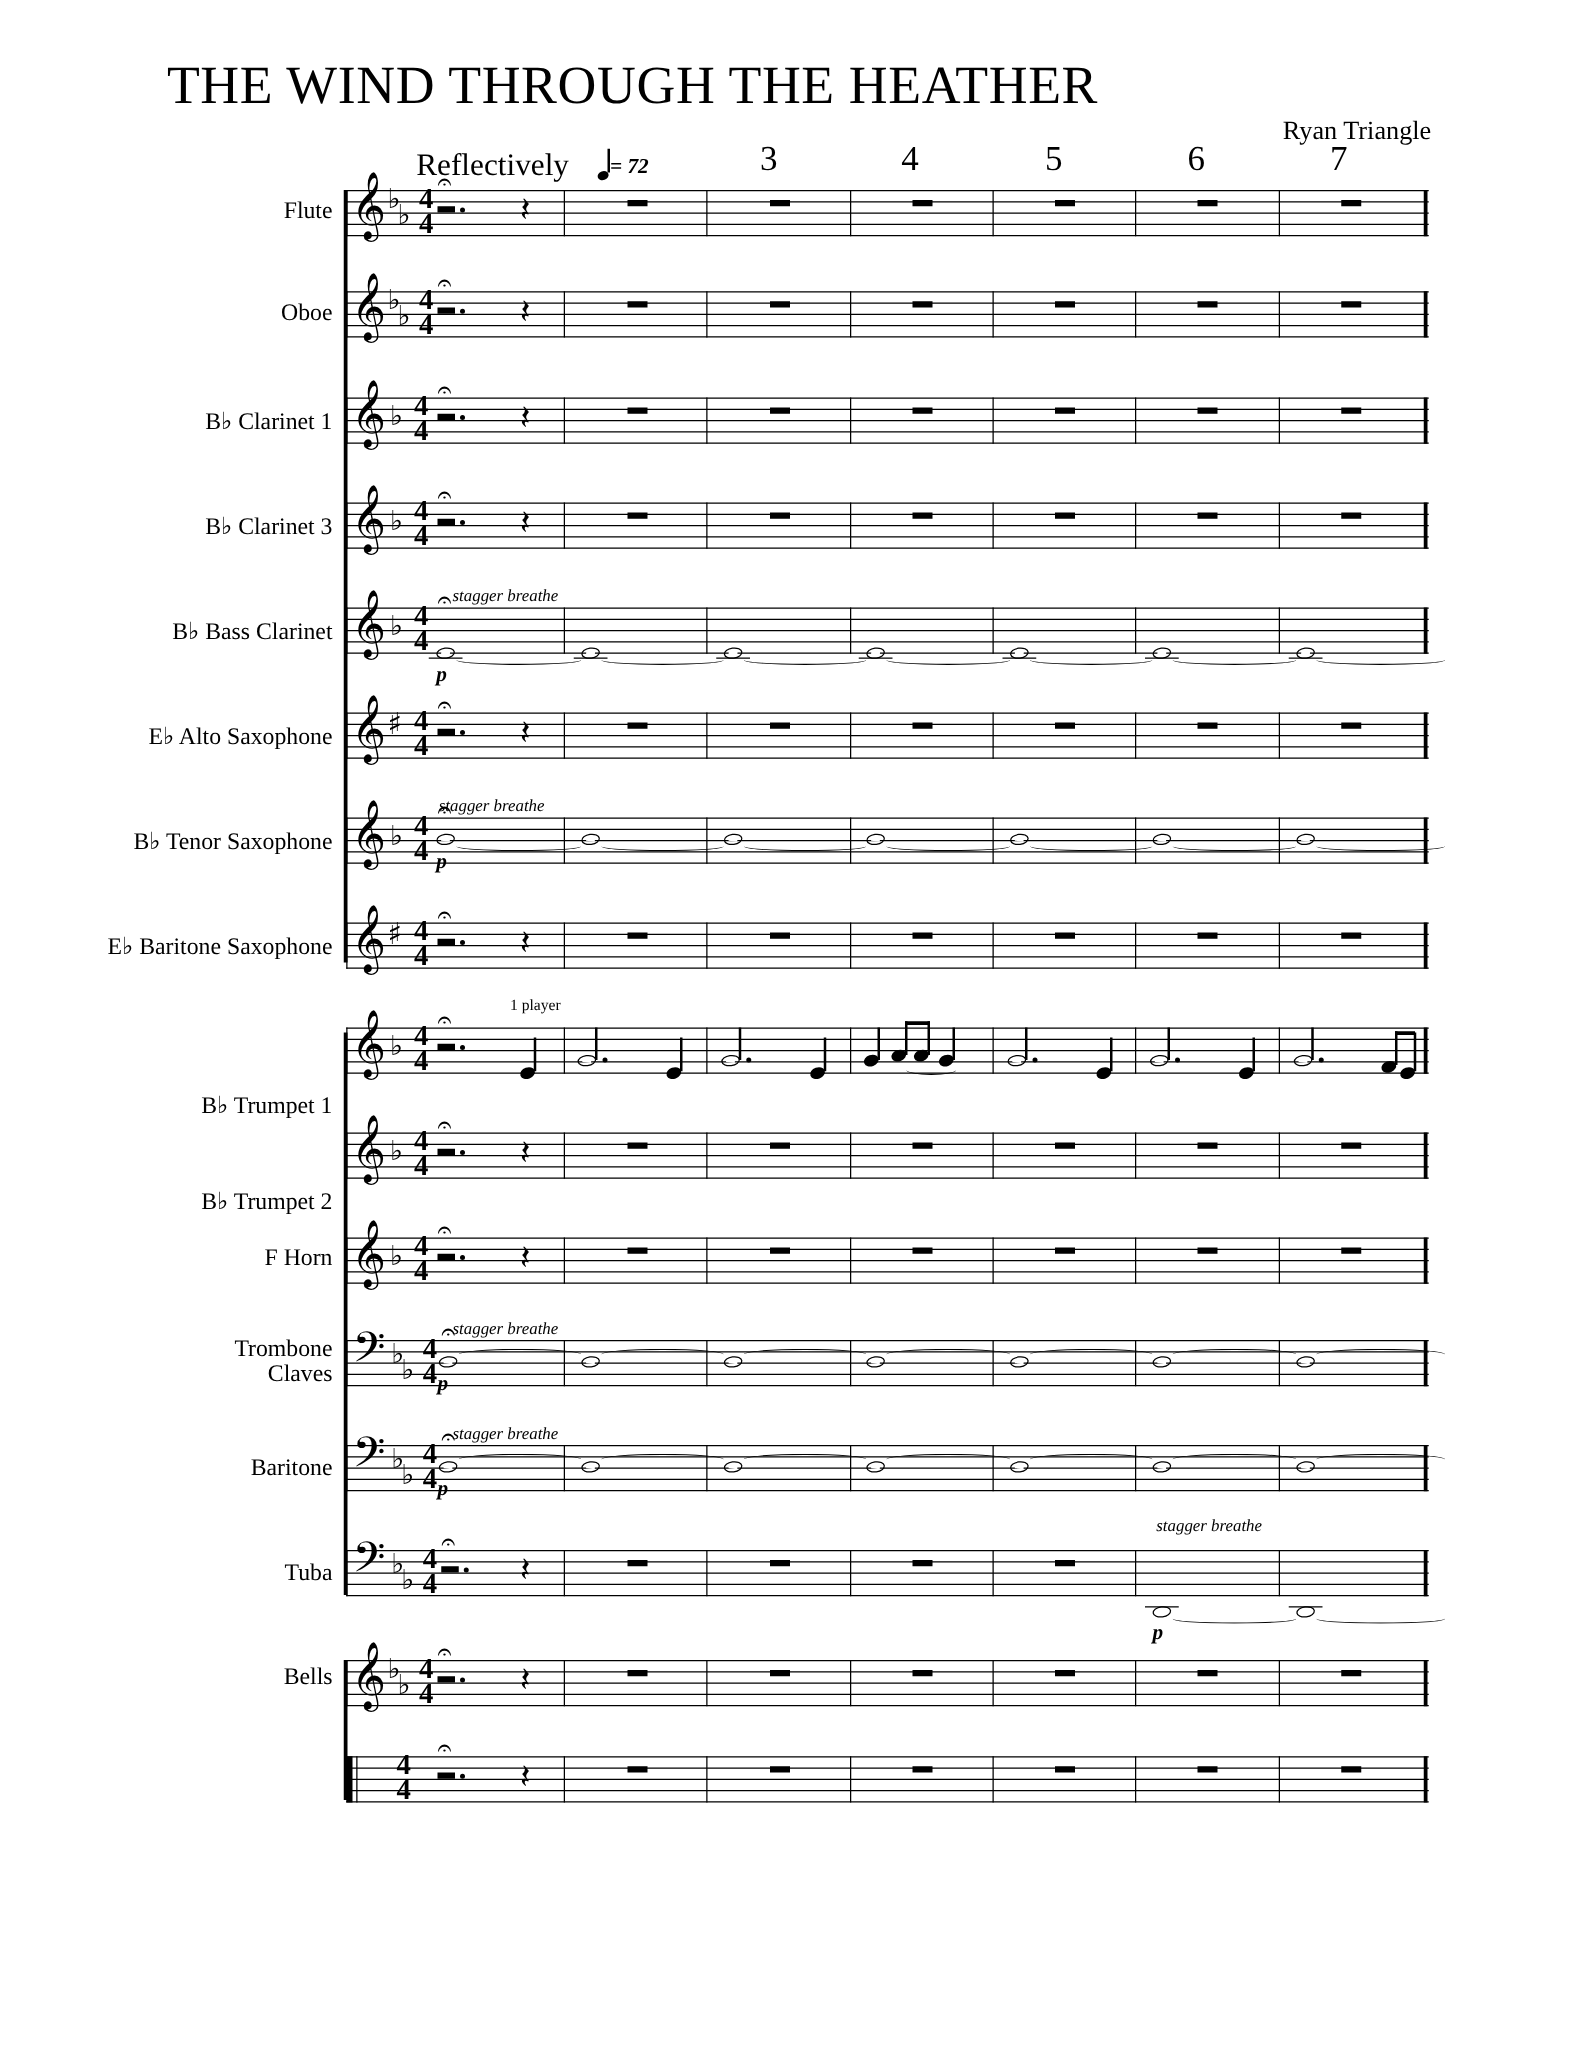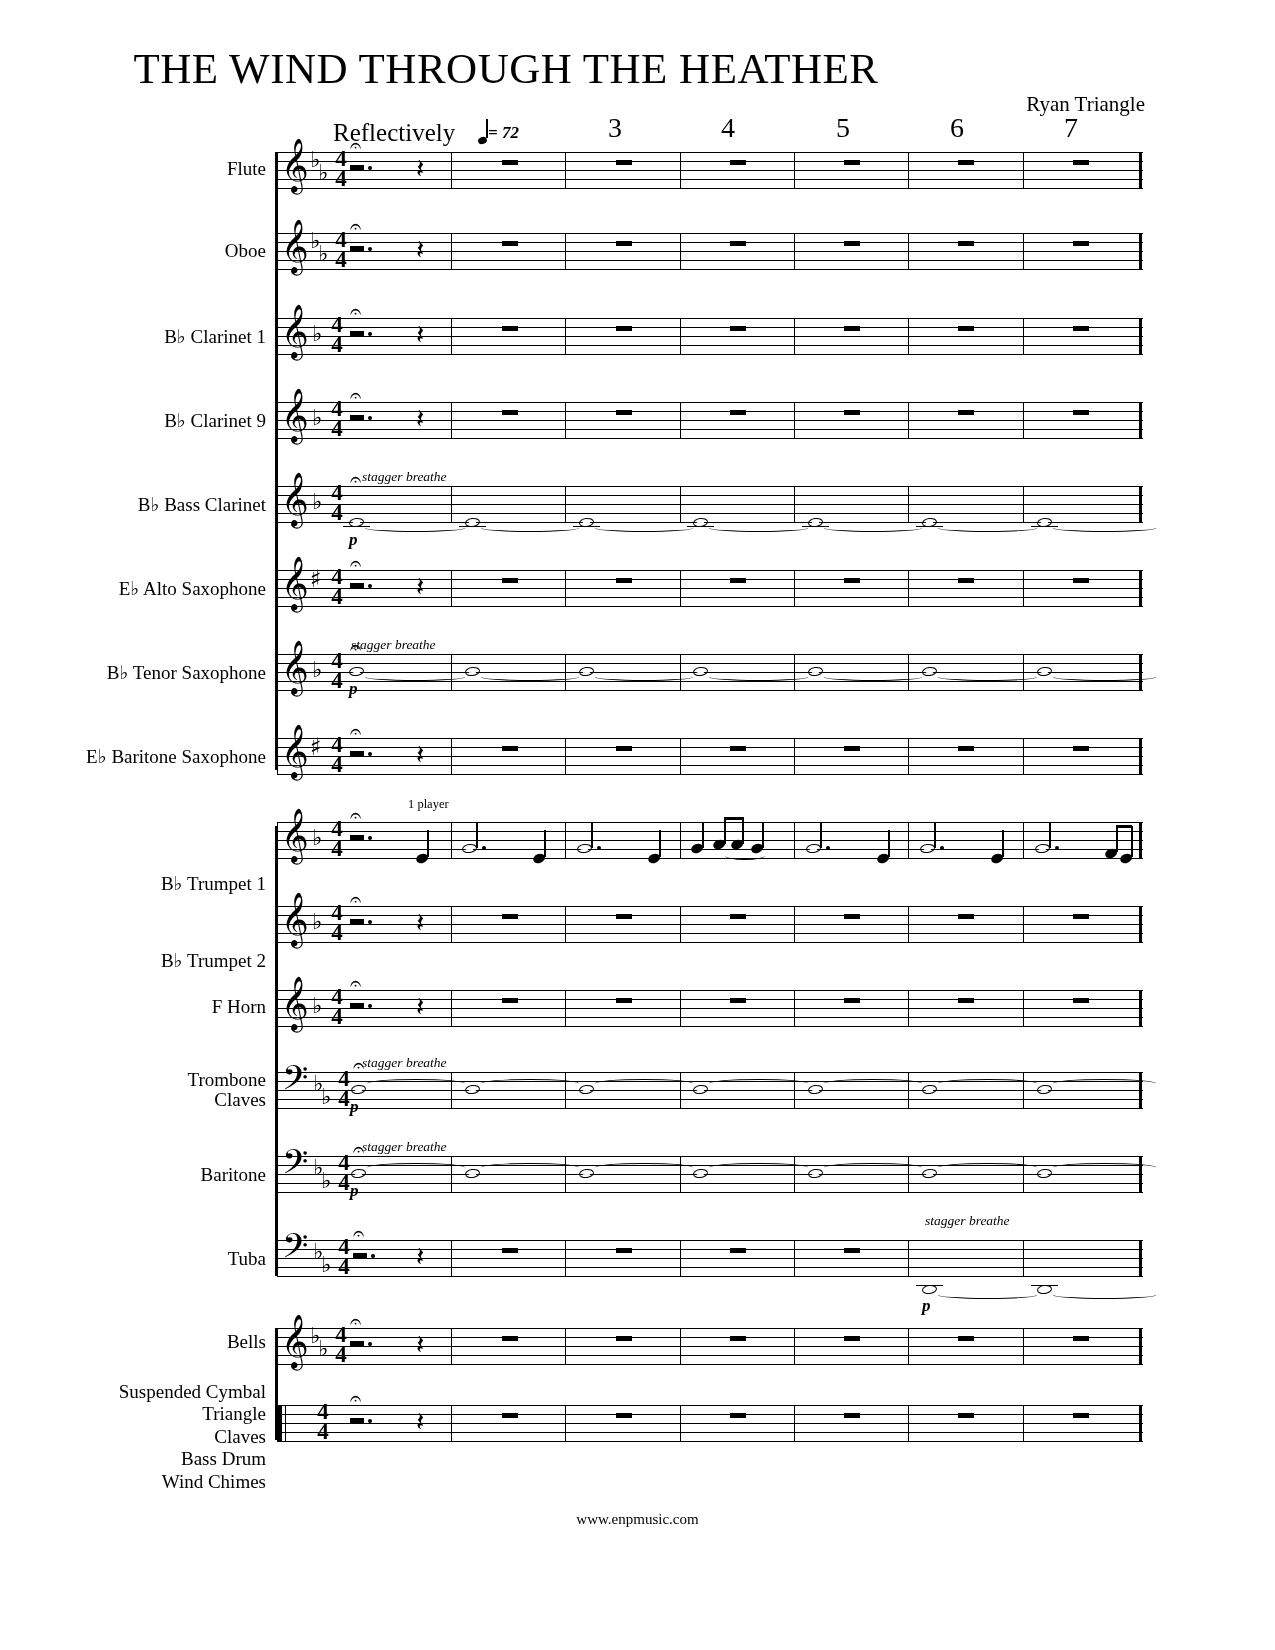--- a/index.html
+++ b/index.html
@@ -321,42 +321,35 @@
 
   <div class="measure-number" style="left:608px">3</div>
   <div class="measure-number" style="left:721px">4</div>
   <div class="measure-number" style="left:836px">5</div>
   <div class="measure-number" style="left:950px">6</div>
   <div class="measure-number" style="left:1064px">7</div>
 
   <div class="inst-name" style="top:158px">Flute</div>
   <div class="inst-name" style="top:240px">Oboe</div>
   <div class="inst-name" style="top:325px">B♭ Clarinet 1</div>
-  <div class="inst-name" style="top:409px">B♭ Clarinet 9</div>
+  <div class="inst-name" style="top:409px">B♭ Clarinet 3</div>
   <div class="inst-name" style="top:493px">B♭ Bass Clarinet</div>
   <div class="inst-name" style="top:577px">E♭ Alto Saxophone</div>
   <div class="inst-name" style="top:661px">B♭ Tenor Saxophone</div>
   <div class="inst-name" style="top:745px">E♭ Baritone Saxophone</div>
   <div class="inst-name" style="top:872px">B♭ Trumpet 1</div>
   <div class="inst-name" style="top:949px">B♭ Trumpet 2</div>
   <div class="inst-name" style="top:996px">F Horn</div>
   <div class="inst-name two-line" style="top:1070px">
     <div>Trombone</div>
     <div>Claves</div>
   </div>
   <div class="inst-name" style="top:1164px">Baritone</div>
   <div class="inst-name" style="top:1248px">Tuba</div>
   <div class="inst-name" style="top:1331px">Bells</div>
-  <div class="inst-name five-line" style="top:1381px; line-height:1.18;">
-    <div>Suspended Cymbal</div>
-    <div>Triangle</div>
-    <div>Claves</div>
-    <div>Bass Drum</div>
-    <div>Wind Chimes</div>
-  </div>
 
   <div class="spine" style="top:152px; height:618px;"></div>
   <div class="spine" style="top:826px; height:450px;"></div>
   <div class="spine" style="top:1328px; height:112px;"></div>
 
   <div class="staff" style="top:152px">
     <div class="line l0"></div>
       <div class="line l1"></div>
       <div class="line l2"></div>
       <div class="line l3"></div>
@@ -918,15 +911,14 @@
     <div class="dot" style="left:91px; top:14px;"></div>
     <div class="qrest" style="left:139px; top:3px;">𝄽</div>
     <div class="mrest" style="left:225px; top:8px;"></div>
     <div class="mrest" style="left:339px; top:8px;"></div>
     <div class="mrest" style="left:453px; top:8px;"></div>
     <div class="mrest" style="left:567px; top:8px;"></div>
     <div class="mrest" style="left:681px; top:8px;"></div>
     <div class="mrest" style="left:796px; top:8px;"></div>
   </div>
 
-  <div class="website">www.enpmusic.com</div>
 
 </div>
 
 </body></html>

